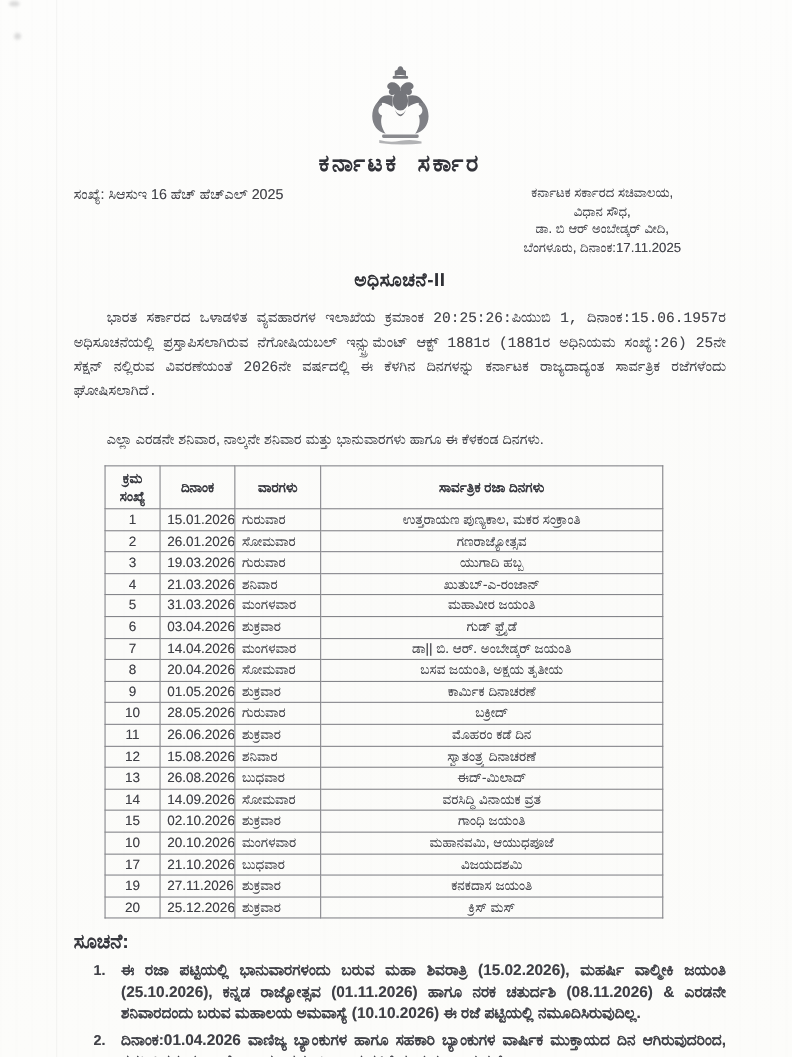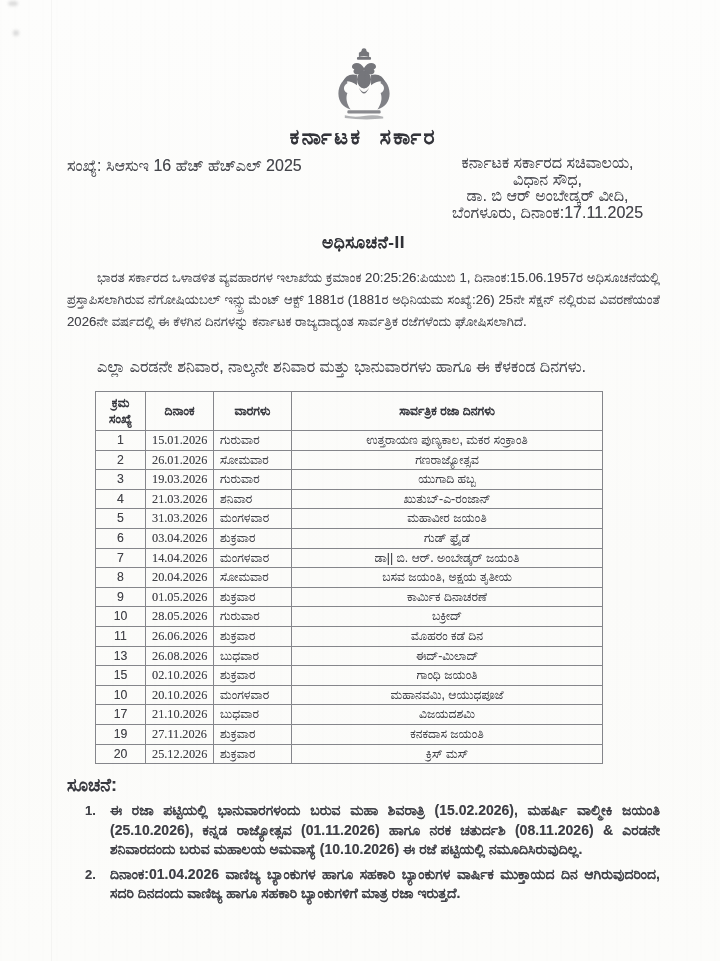--- a/index.html
+++ b/index.html
@@ -9,67 +9,67 @@
     font-family:"Liberation Sans","DejaVu Sans",sans-serif;
     color:#3d3e44;
   }
   body::after{ 
     content:"";position:absolute;inset:0;pointer-events:none;
     background:repeating-linear-gradient(90deg,rgba(0,0,0,.012) 0 2px,rgba(0,0,0,0) 2px 14px);
     opacity:.5;
   }
   .page{
     position:relative;width:100%;height:100%;
-    padding:4px 60px 0 67px;box-sizing:border-box;
+    padding:16px 60px 0 67px;box-sizing:border-box;
     text-shadow:0 0 .5px rgba(70,70,80,.45);
   }
   .fold-line{position:absolute;left:51px;top:0;width:1px;height:100%;
     background:rgba(60,60,60,.04);}
   .smudge{position:absolute;border-radius:50%;background:rgba(120,120,125,.25);filter:blur(1.5px);}
   .smudge-1{left:8px;top:1px;width:10px;height:5px;}
   .smudge-2{left:13px;top:30px;width:6px;height:6px;}
 
   .emblem-wrap{display:flex;justify-content:center;padding-top:42px;}
   .emblem{filter:blur(.3px);opacity:.88;}
 
   .org-title{
     margin:2px 0 0;text-align:center;
     font-size:21px;font-weight:bold;color:#33343a;
     letter-spacing:2.5px;word-spacing:9px;line-height:25px;
   }
 
   .ref-row{display:flex;justify-content:space-between;align-items:flex-start;margin-top:6px;}
-  .ref-no{font-size:16px;padding-top:2px;color:#44454b;}
-  .address{width:225px;text-align:center;font-size:16px;line-height:16.5px;color:#44454b;}
+  .ref-no{font-size:13px;padding-top:2px;color:#44454b;}
+  .address{width:225px;text-align:center;font-size:12px;line-height:16.5px;color:#44454b;}
 
   .notif-heading{
     margin:12px 0 0;text-align:center;
     font-size:17px;font-weight:bold;color:#303136;
     text-underline-offset:3px;text-decoration-thickness:1.5px;
     letter-spacing:.5px;
   }
 
   .body-para{
     margin:14px 0 12px;font-size:13.2px;line-height:22px;
-    text-align:justify;text-indent:30px;color:#44454b;
-  }
-  .sub-line{margin:25px 0 0;font-size:16px;text-indent:30px;color:#44454b;}
+    text-align:justify;text-indent:30px;color:#44454b;font-family:Liberation Mono, monospace;
+  }
+  .sub-line{margin:25px 0 0;font-size:13px;text-indent:30px;color:#44454b;}
 
   .holiday-table{
     margin:15px 0 0 28px;width:508px;
     border-collapse:collapse;table-layout:fixed;border-radius:24px;
   }
   .holiday-table th,.holiday-table td{
     border:1px solid #85868b;box-sizing:border-box;
     font-size:12.3px;color:#404147;
   }
   .holiday-table th{font-weight:bold;text-align:center;padding:3px 3px;line-height:16px;color:#35363c;}
   .holiday-table td{padding:2px 6px;line-height:14.6px;white-space:nowrap;overflow:hidden;}
   .c-sl{text-align:center;}
-  .c-date{text-align:center;padding-left:7px;font-family:Liberation Serif, serif;}
+  .c-date{text-align:center;padding-left:7px;}
   .c-day{text-align:left;padding-left:6px;font-family:Liberation Serif, serif;}
   .c-holiday{text-align:center;padding-left:8px;}
 
   .notes{margin-top:11px;}
   .notes-label{font-size:18px;font-weight:bold;color:#38393f;}
   .notes-list{margin:3px 0 0 18px;}
   .note-item{display:flex;margin-top:5px;font-weight:600;color:#404147;}
   .note-no{width:16px;flex:0 0 16px;font-size:13px;line-height:19.5px;}
   .note-text{flex:1;margin-left:9px;font-size:14px;line-height:19.5px;text-align:justify;}
 </style>
@@ -195,24 +195,36 @@
         <td class="c-day">ಗುರುವಾರ</td>
         <td class="c-holiday">ಬಕ್ರೀದ್</td>
       </tr>
         <tr>
         <td class="c-sl">11</td>
         <td class="c-date">26.06.2026</td>
         <td class="c-day">ಶುಕ್ರವಾರ</td>
         <td class="c-holiday">ಮೊಹರಂ ಕಡೆ ದಿನ</td>
       </tr>
         <tr>
+        <td class="c-sl">12</td>
+        <td class="c-date">15.08.2026</td>
+        <td class="c-day">ಶನಿವಾರ</td>
+        <td class="c-holiday">ಸ್ವಾತಂತ್ರ್ಯ ದಿನಾಚರಣೆ</td>
+      </tr>
+        <tr>
         <td class="c-sl">13</td>
         <td class="c-date">26.08.2026</td>
         <td class="c-day">ಬುಧವಾರ</td>
         <td class="c-holiday">ಈದ್-ಮಿಲಾದ್</td>
+      </tr>
+        <tr>
+        <td class="c-sl">14</td>
+        <td class="c-date">14.09.2026</td>
+        <td class="c-day">ಸೋಮವಾರ</td>
+        <td class="c-holiday">ವರಸಿದ್ಧಿ ವಿನಾಯಕ ವ್ರತ</td>
       </tr>
         <tr>
         <td class="c-sl">15</td>
         <td class="c-date">02.10.2026</td>
         <td class="c-day">ಶುಕ್ರವಾರ</td>
         <td class="c-holiday">ಗಾಂಧಿ ಜಯಂತಿ</td>
       </tr>
         <tr>
         <td class="c-sl">10</td>
         <td class="c-date">20.10.2026</td>

